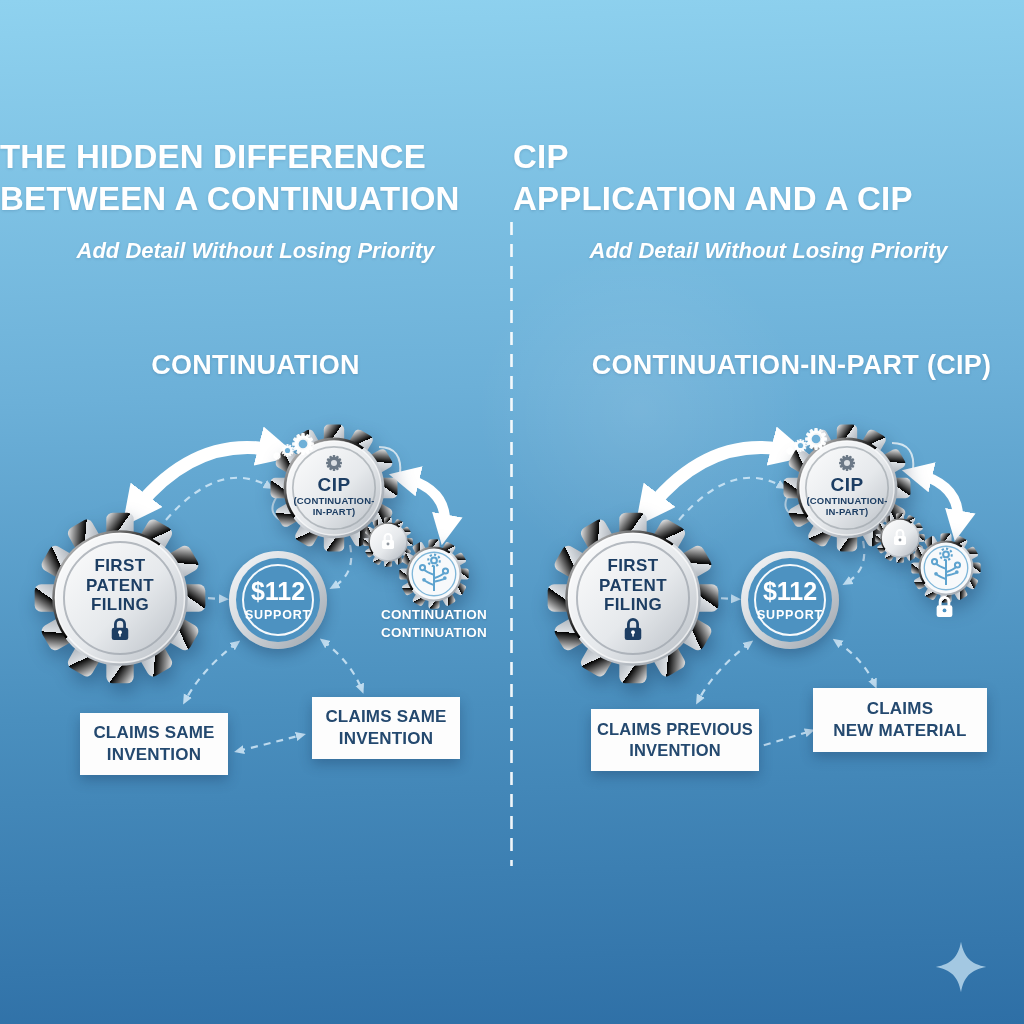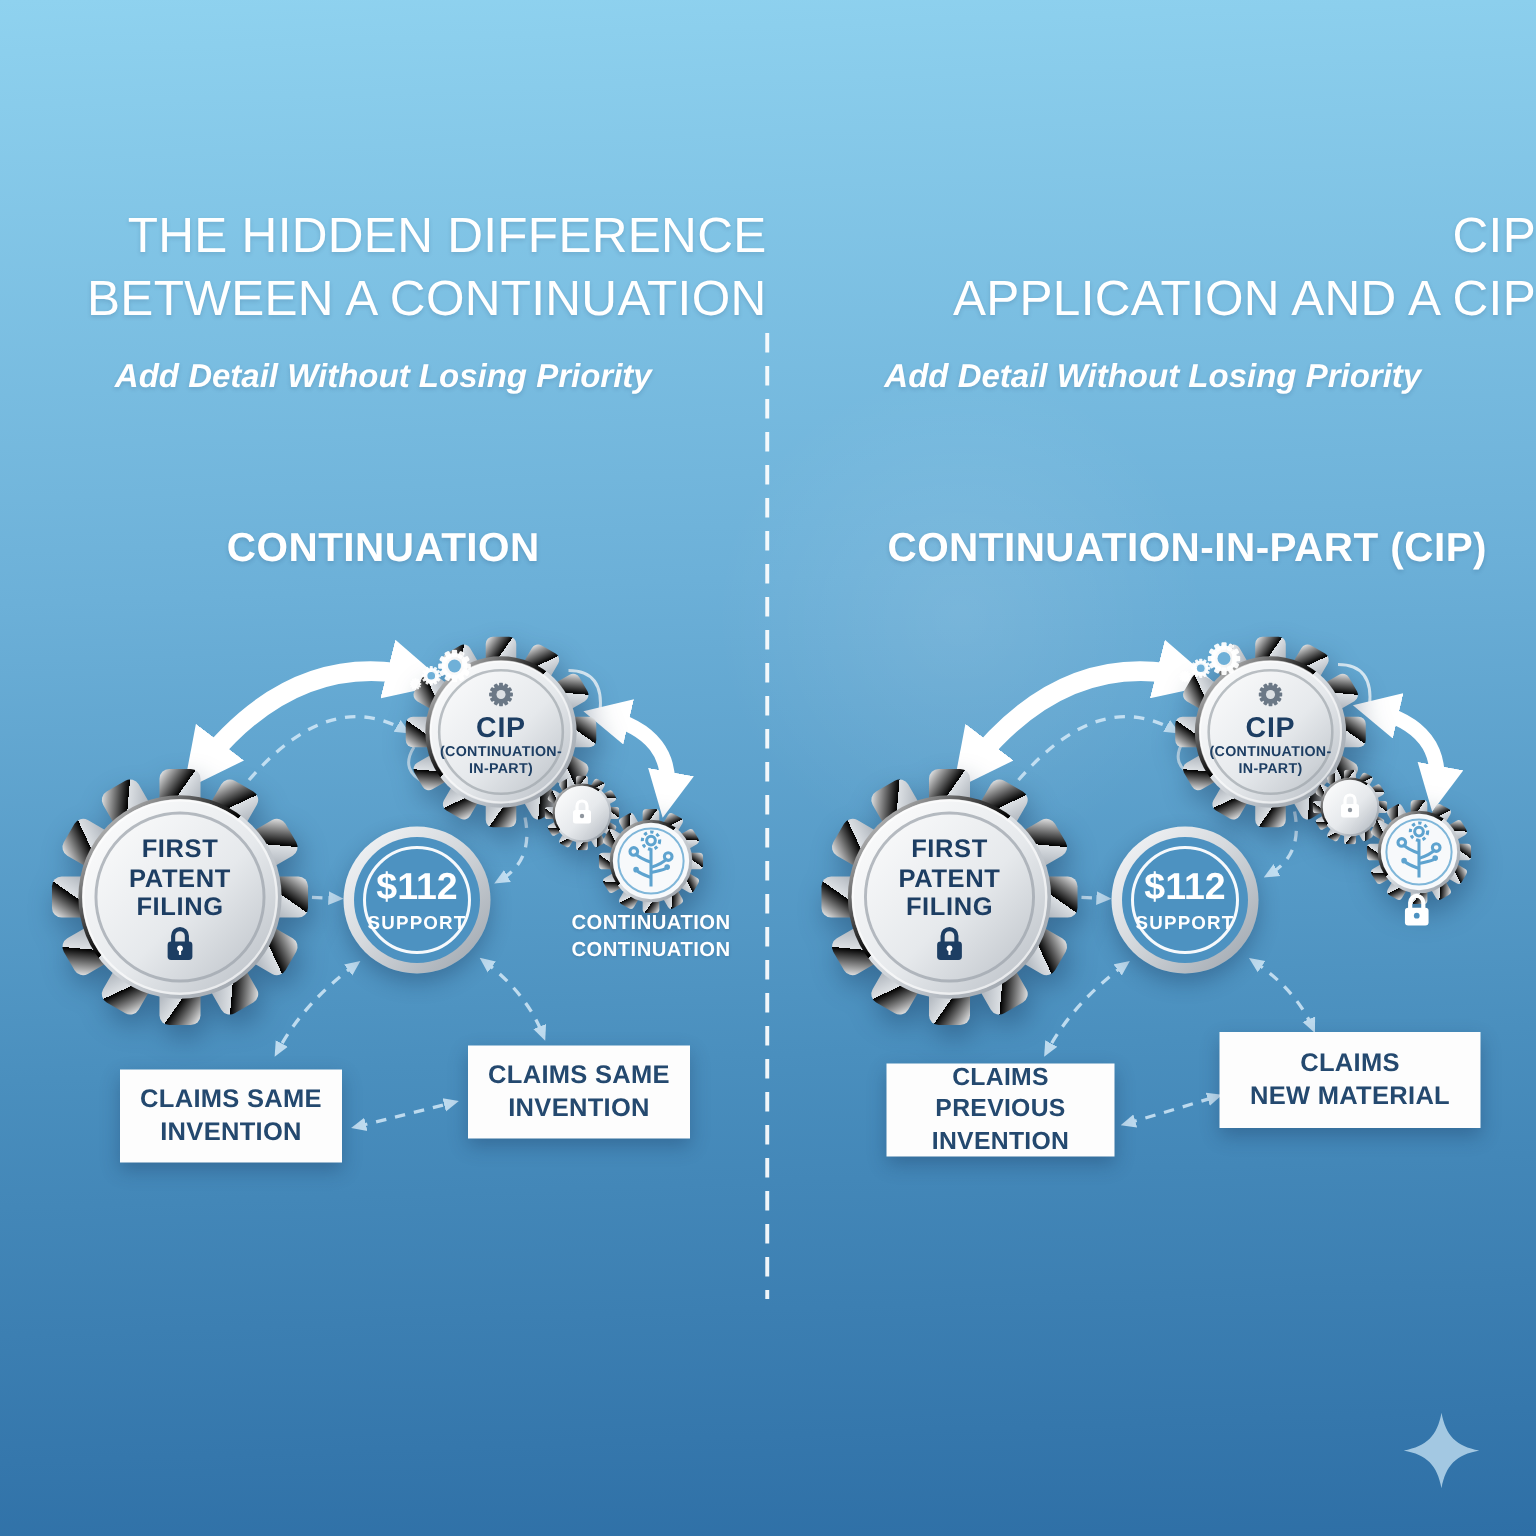--- a/index.html
+++ b/index.html
@@ -8,21 +8,21 @@
     background:linear-gradient(178deg,#8fd2ef 0%,#6cb0d8 38%,#4a8fbe 68%,#2e6fa6 100%);
     font-family:"Liberation Sans",sans-serif;
   }
   .abs{position:absolute;}
   .glow{left:470px;top:240px;width:340px;height:340px;border-radius:50%;
     background:radial-gradient(circle,rgba(255,255,255,.10),rgba(255,255,255,0) 68%);}
   .overlay{left:0;top:0;z-index:1;pointer-events:none;}
   .gear{z-index:2;filter:drop-shadow(3px 8px 9px rgba(10,35,70,.35));}
   .lbl{z-index:3;}
   
-  .panel-title{width:511px;text-align:right;color:#fff;font-weight:normal;
+  .panel-title{width:511px;text-align:left;color:#fff;font-weight:bold;
     font-size:33px;line-height:1.28;letter-spacing:.2px;top:136px;
     text-shadow:0 1px 3px rgba(25,60,100,.18);z-index:3;}
   .panel-sub{width:511px;text-align:center;color:#fff;font-style:italic;font-weight:bold;
     font-size:22px;top:238px;text-shadow:0 1px 3px rgba(25,60,100,.18);z-index:3;}
   .section-title{width:511px;text-align:center;color:#fff;font-weight:bold;
     font-size:27px;top:350px;letter-spacing:.3px;text-shadow:0 1px 3px rgba(25,60,100,.2);z-index:3;}
   
   .gear-label{z-index:3;text-align:center;color:#1d3e63;font-weight:bold;
     font-size:17px;line-height:1.15;letter-spacing:.4px;}
   .cip-label{z-index:3;text-align:center;color:#1d3e63;font-weight:bold;}
@@ -322,21 +322,21 @@
       <circle cx="12" cy="18.5" r="2.2" fill="#4d92c1"></circle>
     </svg>
 
     <div class="abs support" style="left:741px;top:551px">
       <div class="support-text">
         <div class="v">$112</div>
         <div class="s">SUPPORT</div>
       </div>
     </div>
 
-    <div class="abs claim-box" style="left:591px;top:709px;width:152px;height:62px;font-size:16.5px">
+    <div class="abs claim-box" style="left:591px;top:709px;width:168px;height:62px;font-size:16.5px">
       <div>CLAIMS PREVIOUS</div>
       <div>INVENTION</div>
     </div>
     <div class="abs claim-box" style="left:813px;top:688px;width:174px;height:64px">
       <div>CLAIMS</div>
       <div>NEW MATERIAL</div>
     </div>
   </div>
 
   <svg class="abs" style="left:930px;top:936px;z-index:3" width="62" height="62" viewBox="0 0 64 64" aria-hidden="true">

